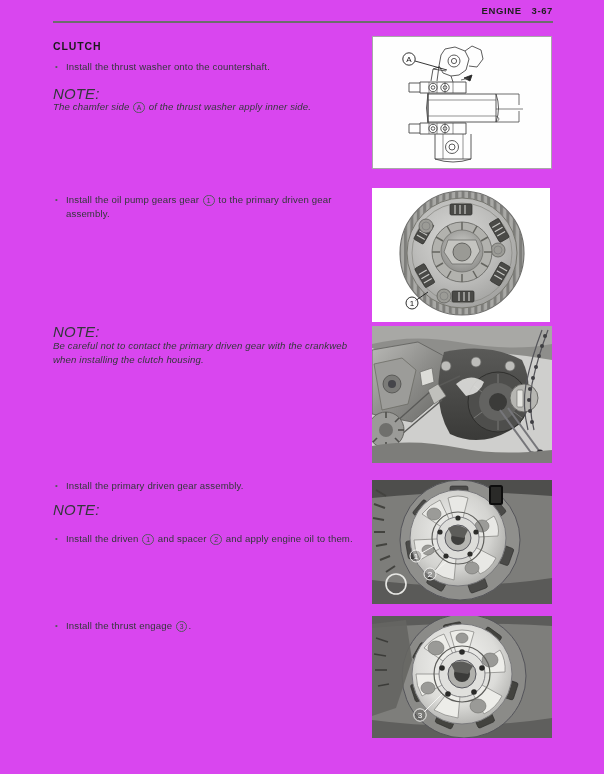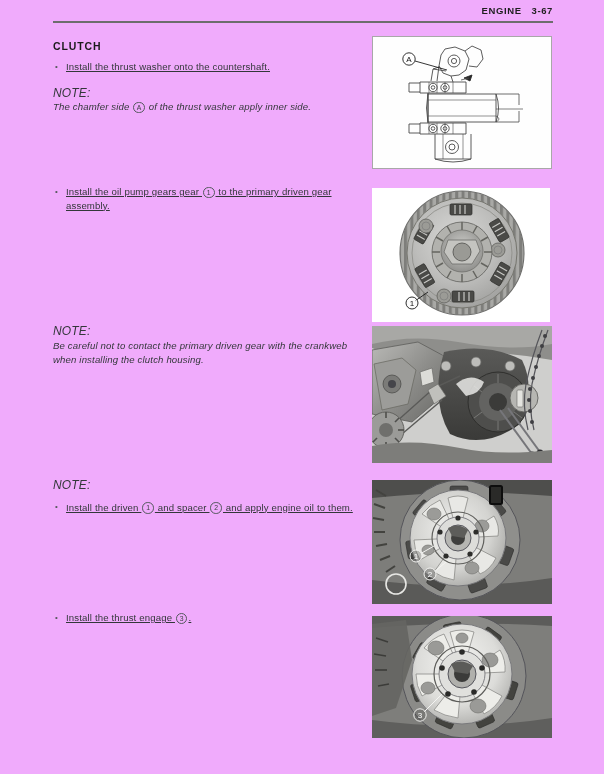--- a/index.html
+++ b/index.html
@@ -14,21 +14,21 @@
     position: relative;
     overflow: hidden;
     font-family: "Liberation Sans", sans-serif;
     color: #2b2b2b;
   }
   .page {
     position: absolute;
     left: 0; top: 0;
     width: 604px;
     height: 774px;
-    background: #f0abfc;
+    background: #d946ef;
   }
   
   .header-rule {
     position: absolute;
     left: 53px;
     top: 21px;
     width: 500px;
     height: 2px;
     background: #6d6d6d;
   }
@@ -51,34 +51,33 @@
     letter-spacing: 0.9px;
     color: #1a1a1a;
     margin: 0 0 8px 0;
   }
   .bullet {
     position: relative;
     font-size: 9.6px;
     line-height: 13.5px;
     color: #33373a;
     padding-left: 13px;
-    margin: 0 0 2px 0;
+    margin: 8px 0 2px 0;
     letter-spacing: 0.15px;
-    text-decoration: underline;
   }
   .bullet::before {
     content: "\2022";
     position: absolute;
     left: 2px;
     top: -0.5px;
     font-size: 8px;
     color: #55595c;
   }
   .note-label {
-    font-size: 12px;
+    font-size: 15px;
     font-style: italic;
     color: #33373a;
     margin: 0;
     line-height: 13.5px;
     letter-spacing: 0.15px;
   }
   .note-body {
     font-size: 9.6px;
     font-style: italic;
     color: #33373a;
@@ -148,20 +147,21 @@
   <div class="blk" style="left:53px; top:185px;">
     <div class="bullet"><span>Install the oil pump gears gear </span><span class="circ">1</span><span> to the primary driven gear assembly.</span></div>
   </div>
 
   <div class="blk" style="left:53px; top:325px;">
     <div class="note-label">NOTE:</div>
     <div class="note-body">Be careful not to contact the primary driven gear with the crankweb when installing the clutch housing.</div>
   </div>
 
   <div class="blk" style="left:53px; top:471px;">
+    <div class="bullet">Install the primary driven gear assembly.</div>
     <div class="gap-sm"></div>
     <div class="note-label">NOTE:</div>
     <div class="gap-sm"></div>
     <div class="bullet"><span>Install the driven </span><span class="circ">1</span><span> and spacer </span><span class="circ">2</span><span> and apply engine oil to them.</span></div>
   </div>
 
   <div class="blk" style="left:53px; top:611px;">
     <div class="bullet"><span>Install the thrust engage </span><span class="circ">3</span><span>.</span></div>
   </div>
 

